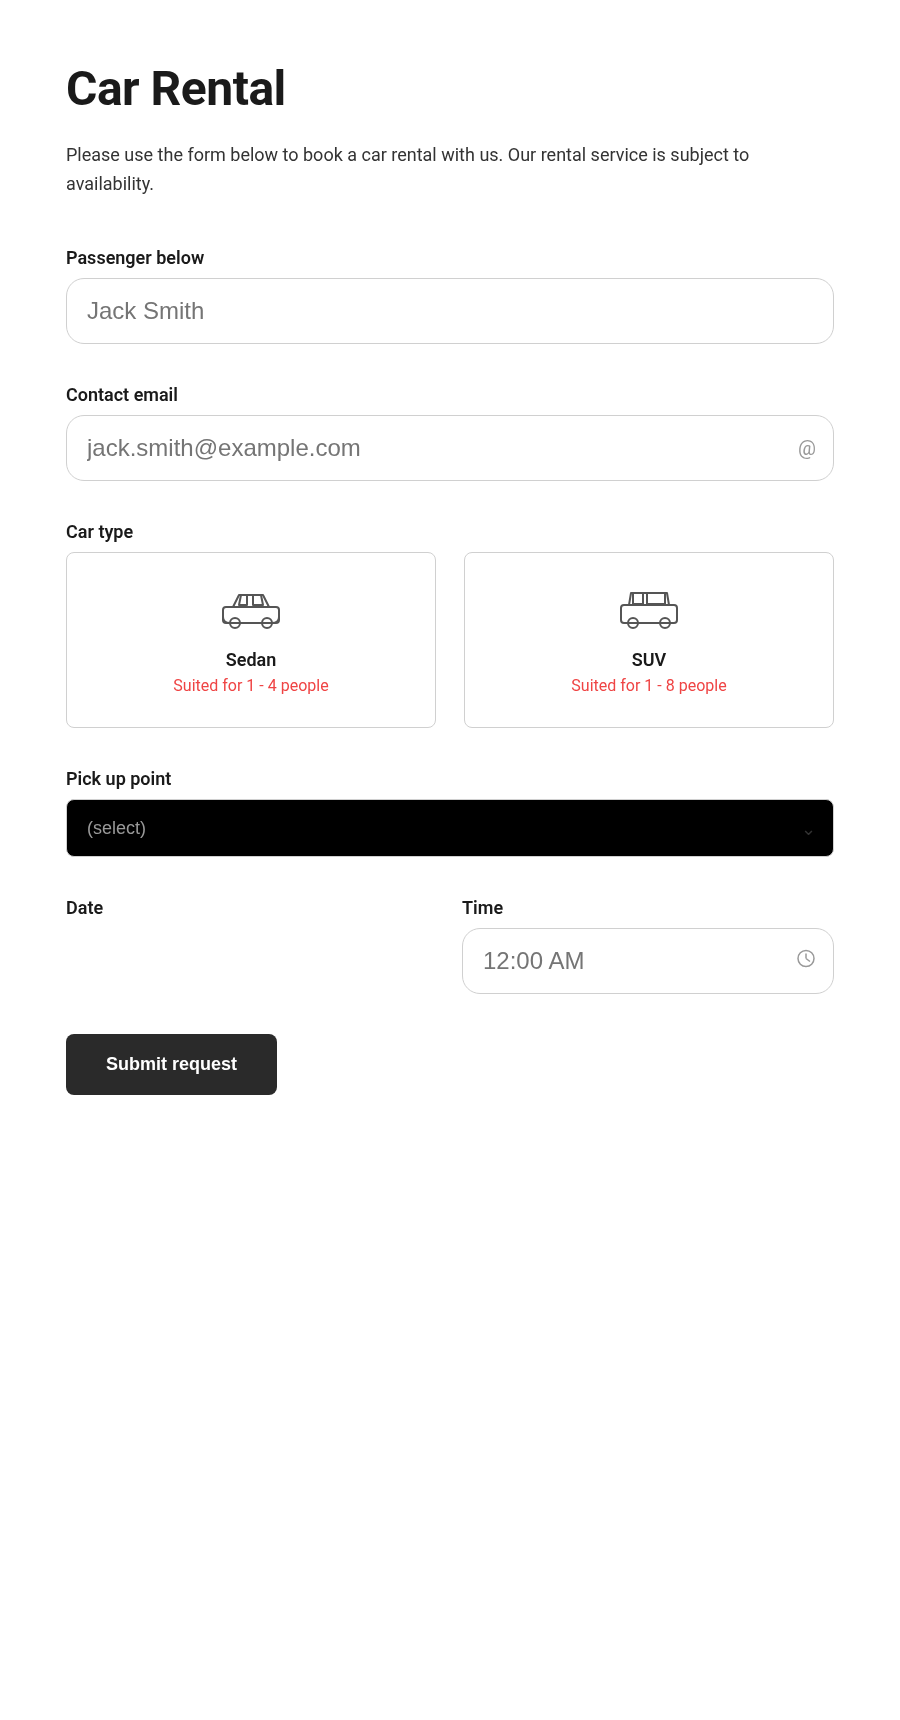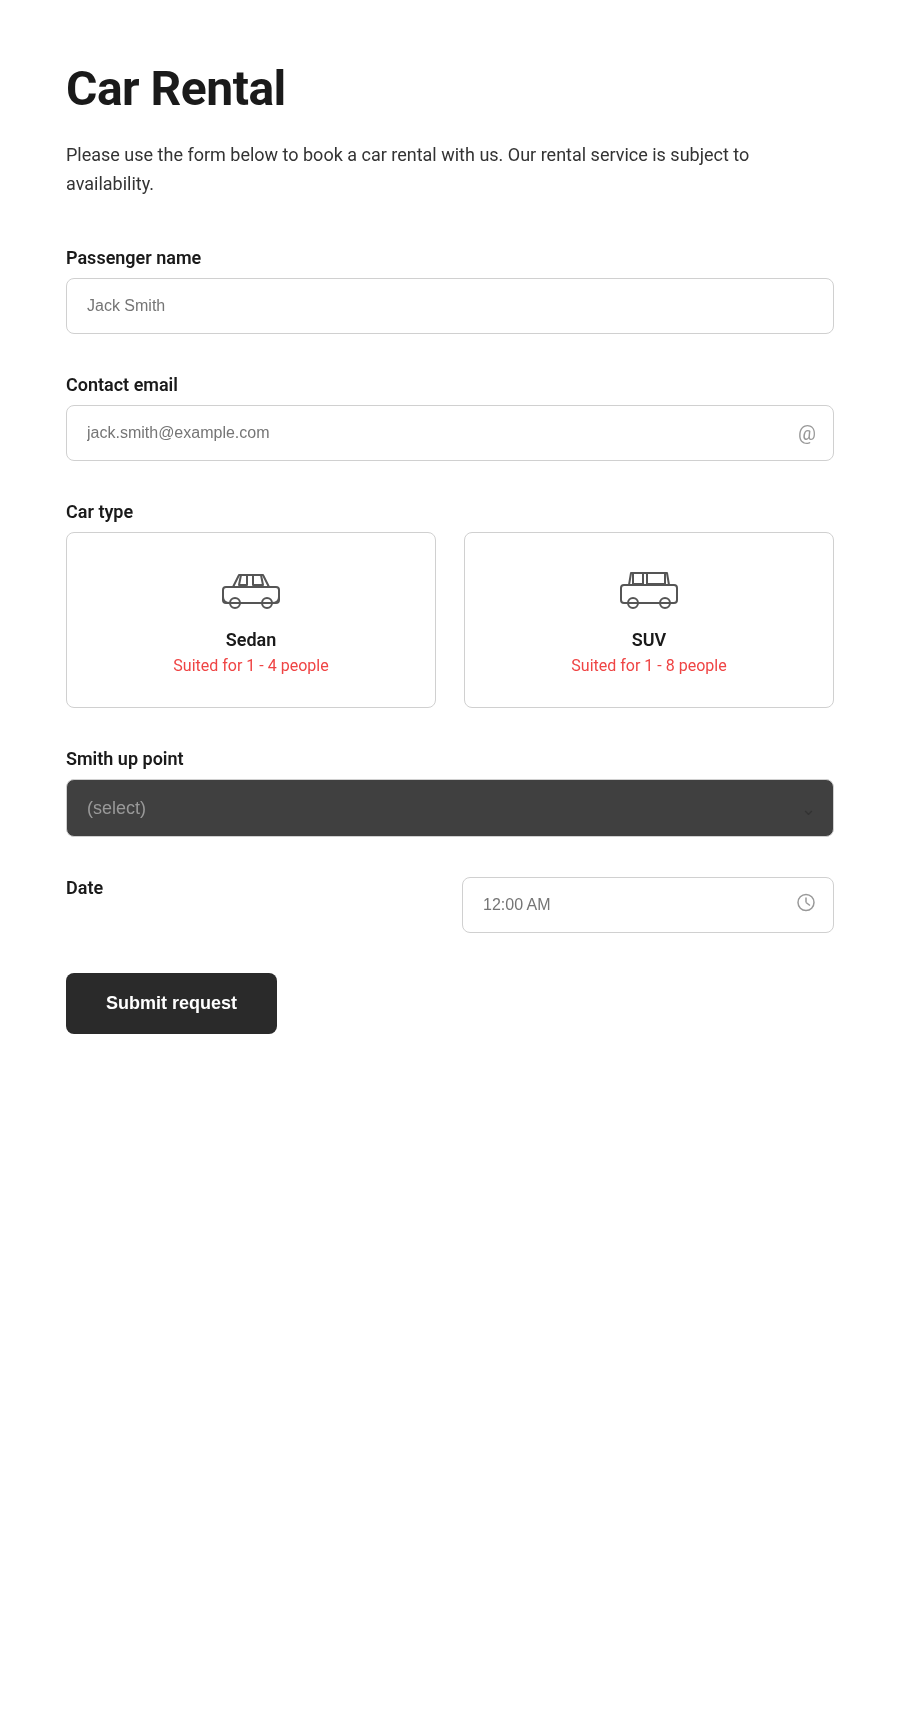--- a/index.html
+++ b/index.html
@@ -41,22 +41,22 @@
       font-weight: 600;
       color: #1a1a1a;
       margin-bottom: 10px;
       display: block;
     }
 
     .form-input {
       width: 100%;
       padding: 18px 20px;
       border: 1.5px solid #d0d0d0;
-      border-radius: 8px;
-      font-size: 16px;
+      border-radius: 18px;
+      font-size: 24px;
       color: #999;
       outline: none;
       background: #fff;
     }
 
     .input-wrapper {
       position: relative;
       width: 100%;
     }
 
@@ -107,21 +107,21 @@
       width: 100%;
     }
 
     .form-select {
       width: 100%;
       padding: 18px 20px;
       border: 1.5px solid #d0d0d0;
       border-radius: 8px;
       font-size: 18px;
       color: #999;
-      background: #404040;
+      background: #000000;
       appearance: none;
       cursor: pointer;
       outline: none;
     }
 
     .select-arrow {
       position: absolute;
       right: 18px;
       top: 50%;
       transform: translateY(-50%);
@@ -165,21 +165,21 @@
 
 
 
 <h1 class="page-title">Car Rental</h1>
 
 
 <p class="page-description">Please use the form below to book a car rental with us. Our rental service is subject to availability.</p>
 
 
 <div class="form-group">
-  <label class="form-label">Passenger name</label>
+  <label class="form-label">Passenger below</label>
   <input type="text" class="form-input" placeholder="Jack Smith" style="">
 </div>
 
 
 <div class="form-group">
   <label class="form-label">Contact email</label>
   <div class="input-wrapper">
     <input type="email" class="form-input" placeholder="jack.smith@example.com" style="">
     <span class="input-icon">@</span>
   </div>
@@ -232,38 +232,39 @@
       </div>
       <span class="car-type-name">SUV</span>
       <span class="car-type-desc">Suited for 1 - 8 people</span>
     </div>
 
   </div>
 </div>
 
 
 <div class="form-group">
-  <label class="form-label">Smith up point</label>
+  <label class="form-label">Pick up point</label>
   <div class="select-wrapper">
     <select class="form-select">
       <option value="">(select)</option>
     </select>
     <span class="select-arrow">⌄</span>
   </div>
 </div>
 
 
 <div class="form-group">
   <div class="date-time-row">
 
     <div class="date-time-group">
       <label class="form-label">Date</label>
     </div>
 
     <div class="date-time-group">
+      <label class="form-label">Time</label>
       <div class="input-wrapper">
         <input type="text" class="form-input" placeholder="12:00 AM" style="">
         <span class="input-icon">
           <svg width="20" height="20" viewBox="0 0 20 20" fill="none" stroke="#999" stroke-width="1.5">
             <circle cx="10" cy="10" r="8"></circle>
             <line x1="10" y1="5" x2="10" y2="10"></line>
             <line x1="10" y1="10" x2="14" y2="13"></line>
           </svg>
         </span>
       </div>

